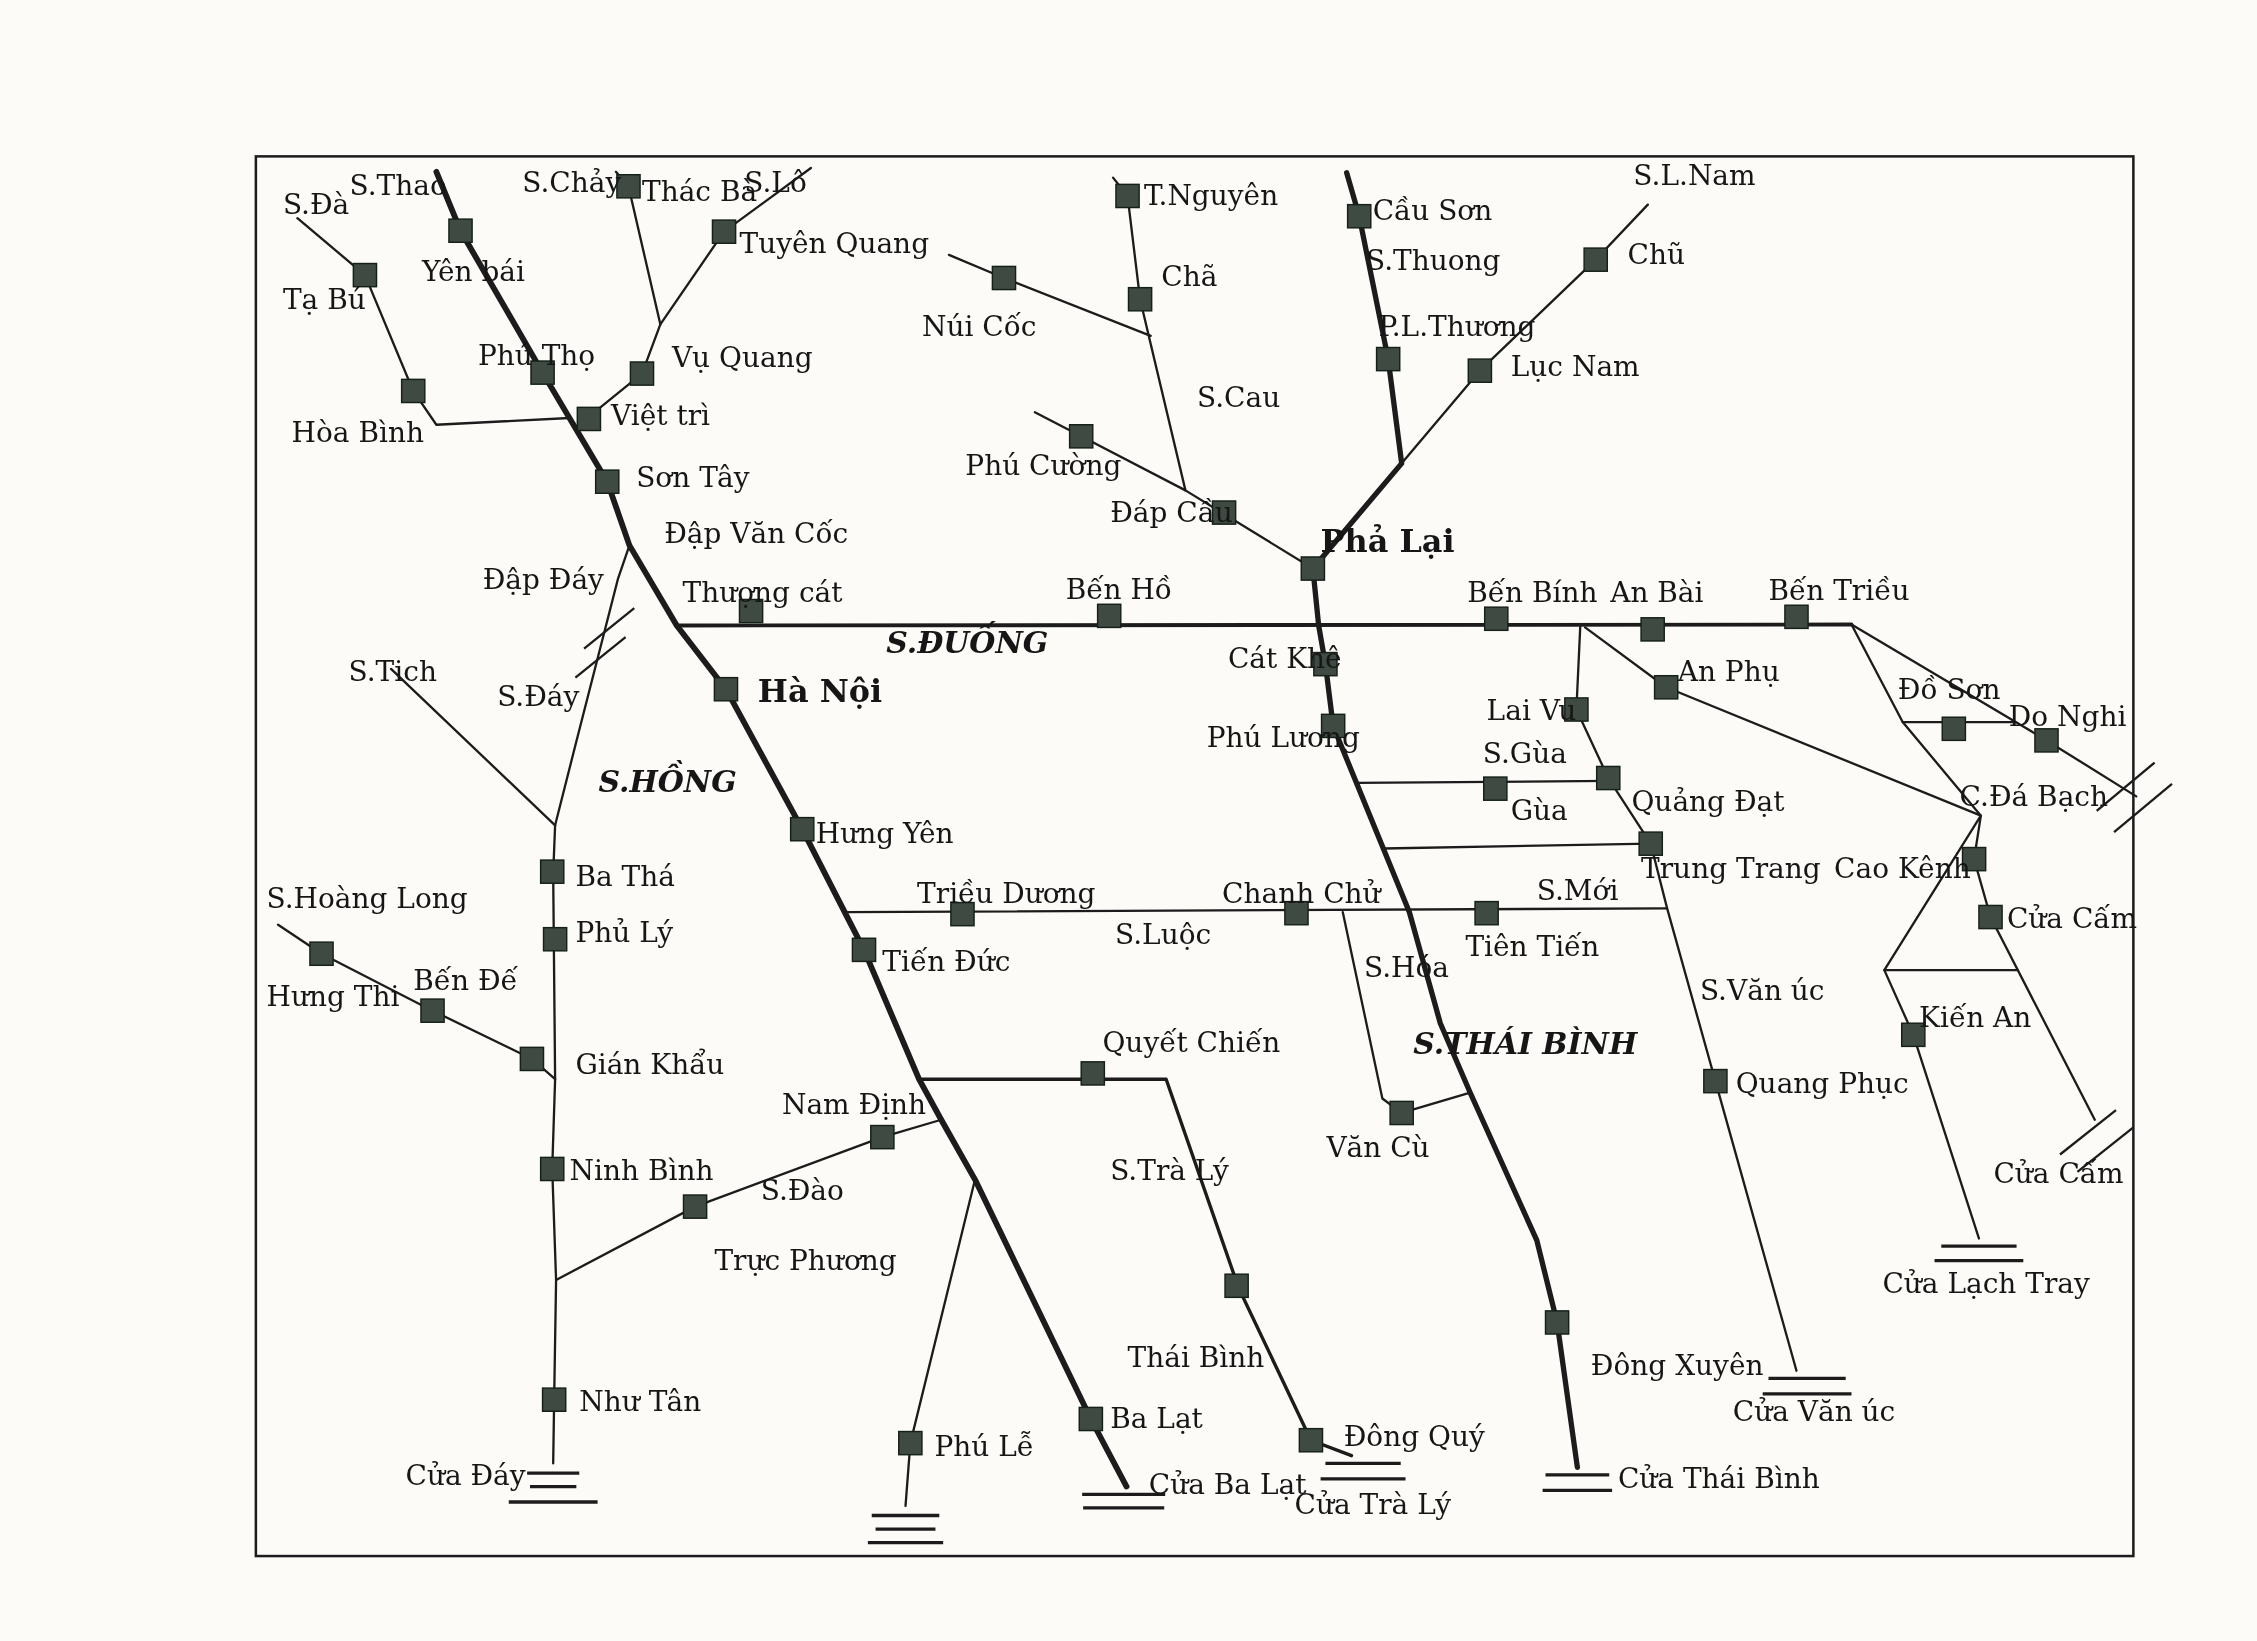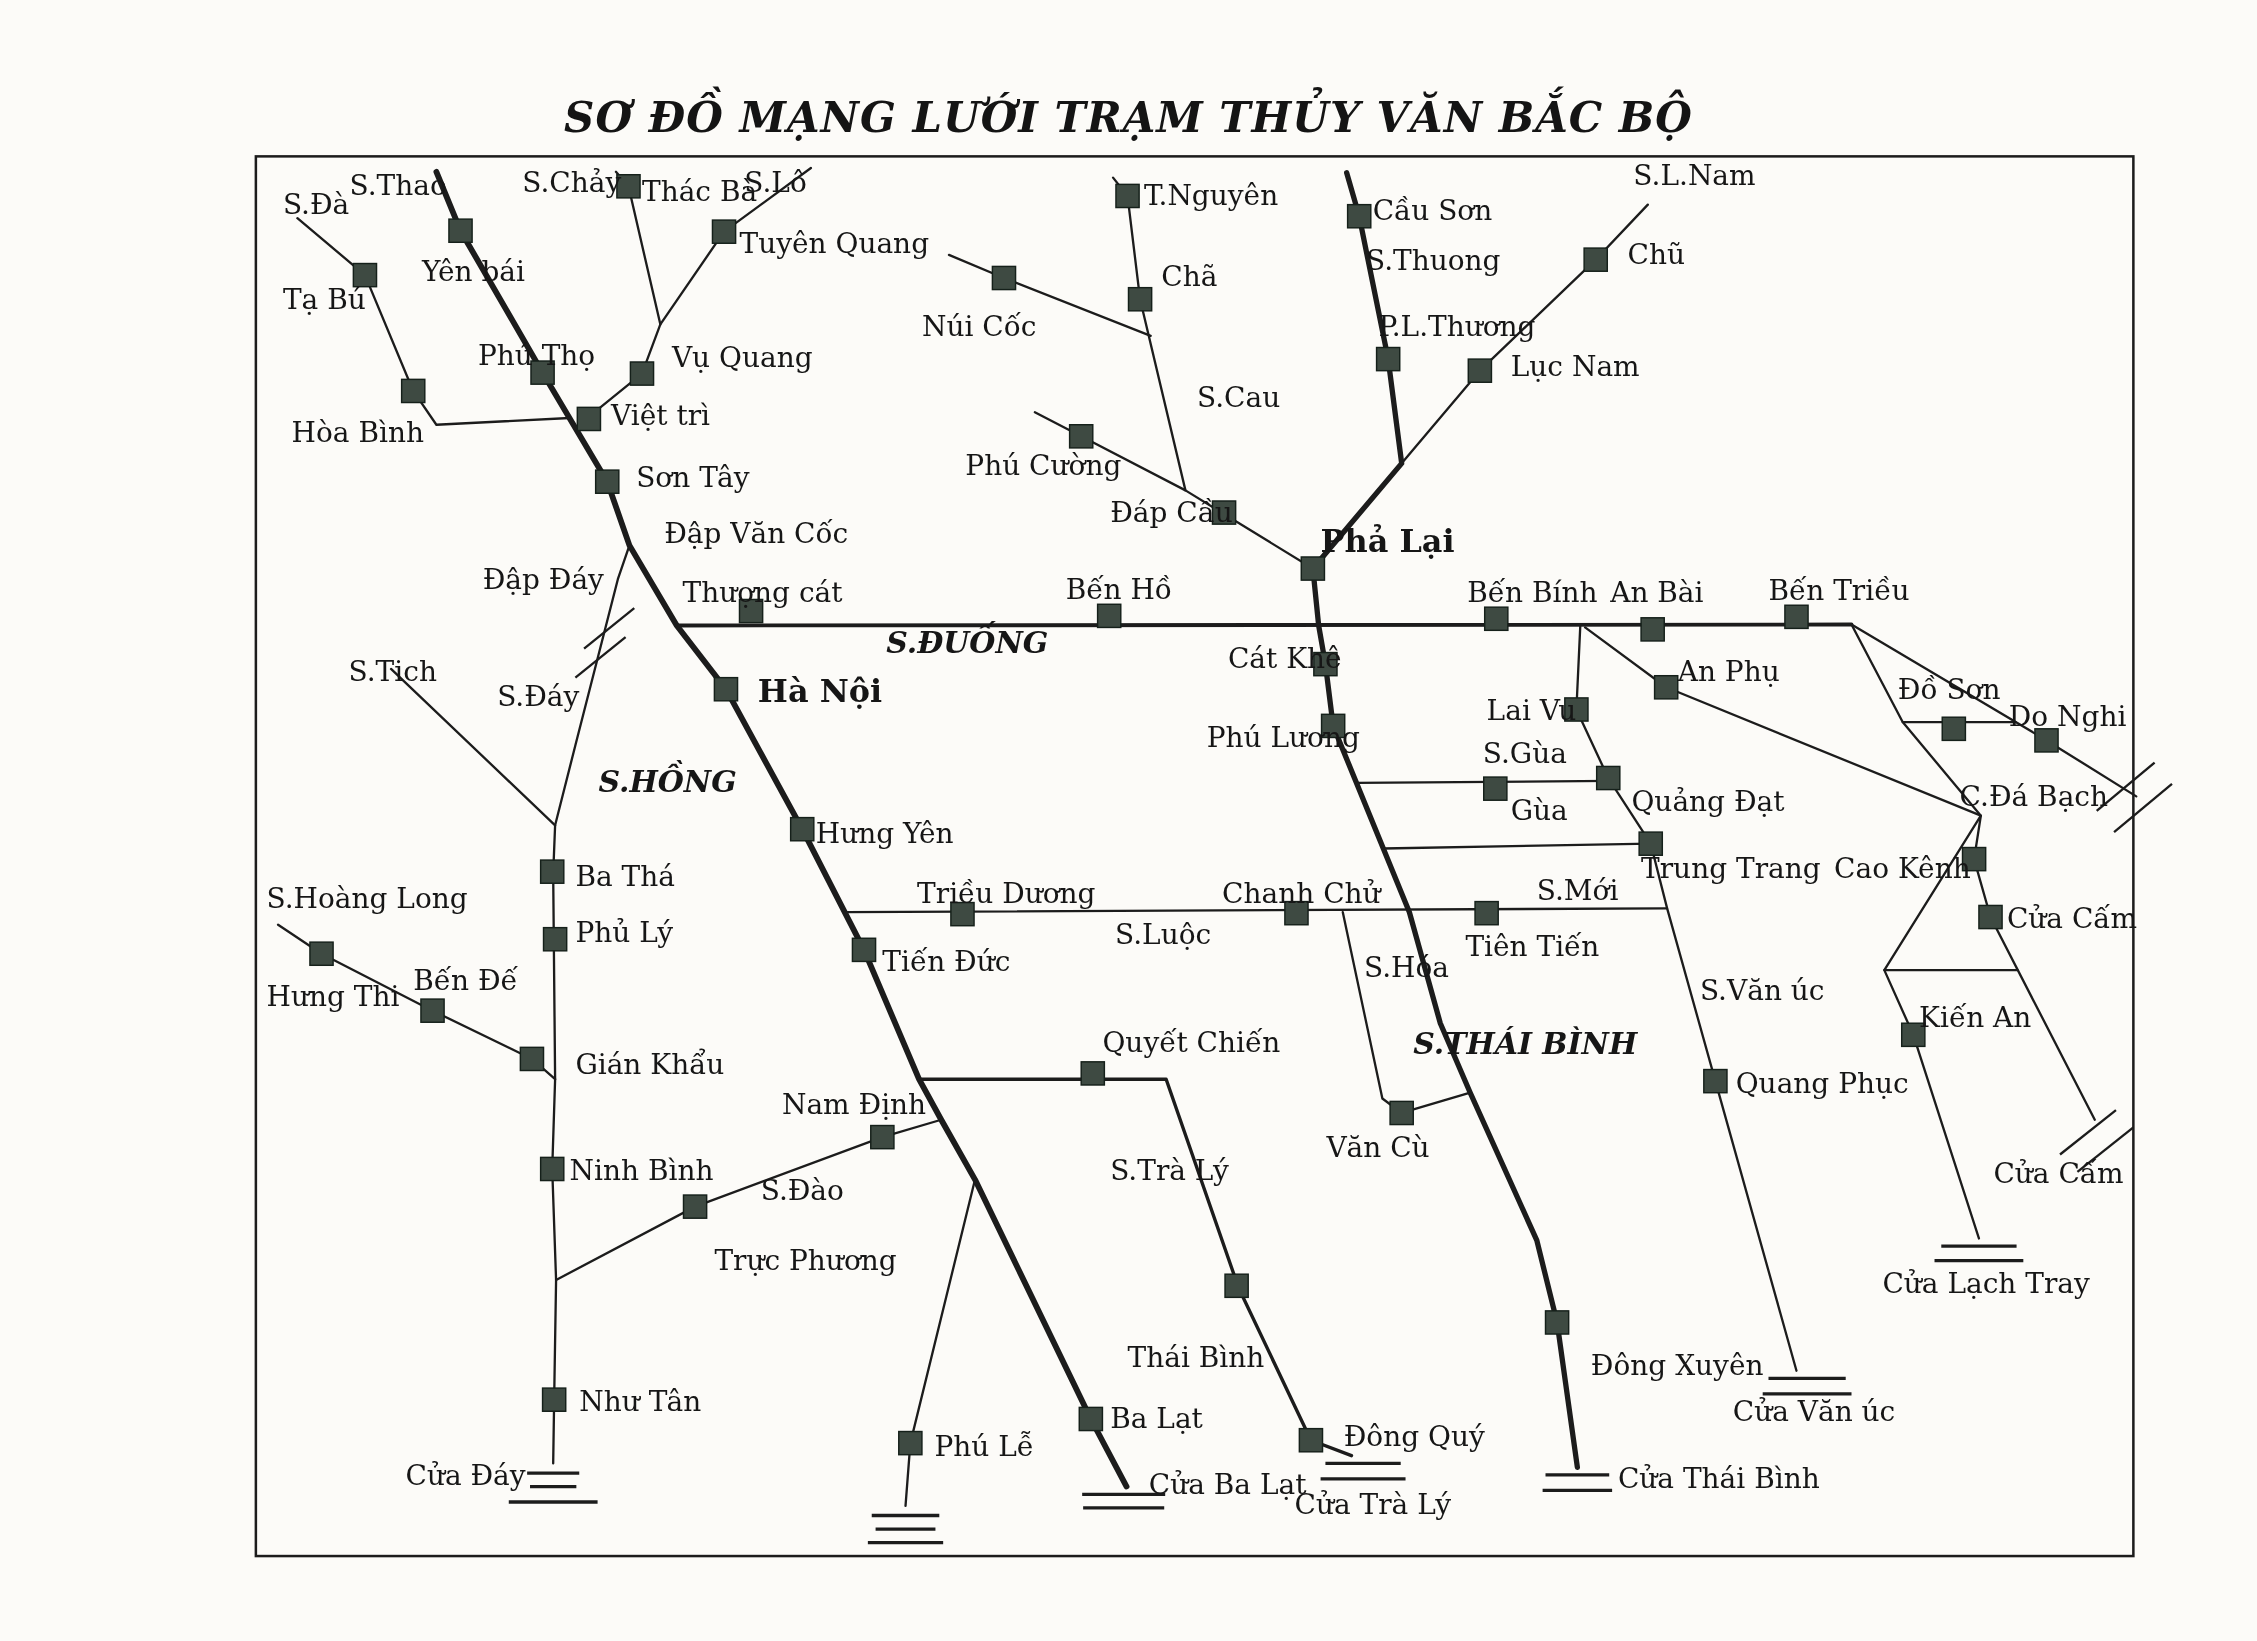--- a/index.html
+++ b/index.html
@@ -11,21 +11,20 @@
   svg{position:absolute;left:0;top:0;}
   svg text{fill:#161616;}
   .lbl{font-size:29px;}
   .lbl-bold{font-size:33px;font-weight:bold;}
   .lbl-bi{font-size:31px;font-weight:bold;font-style:italic;}
 </style>
 </head>
 <body>
 
 <div class="page">
-  <div class="title">SƠ ĐỒ MẠNG LƯỚI TRẠM THỦY VĂN BẮC BỘ</div>
   <svg id="map" xmlns="http://www.w3.org/2000/svg" width="2257" height="1641" viewBox="0 0 2338 1700">
       <rect x="265" y="162" width="1945" height="1450" fill="none" stroke="#1c1c1c" stroke-width="2.6"></rect>
       <polyline points="452,178 477,239 562,386 629,499 652,565 701,648 752,714 831,859 895,984 952,1118 975,1160 1010,1222 1130,1470 1167,1540" fill="none" stroke="#1c1c1c" stroke-width="6" stroke-linecap="round" stroke-linejoin="round"></polyline>
       <polyline points="308,226 378,285 428,405 452,440 590,433" fill="none" stroke="#1c1c1c" stroke-width="2.4" stroke-linecap="round" stroke-linejoin="round"></polyline>
       <polyline points="638,178 651,193 684,336" fill="none" stroke="#1c1c1c" stroke-width="2.4" stroke-linecap="round" stroke-linejoin="round"></polyline>
       <polyline points="840,174 750,240 684,336 665,387 612,430" fill="none" stroke="#1c1c1c" stroke-width="2.4" stroke-linecap="round" stroke-linejoin="round"></polyline>
       <polyline points="1153,184 1168,203 1181,310 1228,508 1360,589" fill="none" stroke="#1c1c1c" stroke-width="2.4" stroke-linecap="round" stroke-linejoin="round"></polyline>
       <polyline points="983,264 1040,288 1192,348" fill="none" stroke="#1c1c1c" stroke-width="2.4" stroke-linecap="round" stroke-linejoin="round"></polyline>
       <polyline points="1072,427 1120,452 1228,508" fill="none" stroke="#1c1c1c" stroke-width="2.4" stroke-linecap="round" stroke-linejoin="round"></polyline>
       <polyline points="1395,179 1408,224 1438,372 1452,480 1360,589" fill="none" stroke="#1c1c1c" stroke-width="5.5" stroke-linecap="round" stroke-linejoin="round"></polyline>

